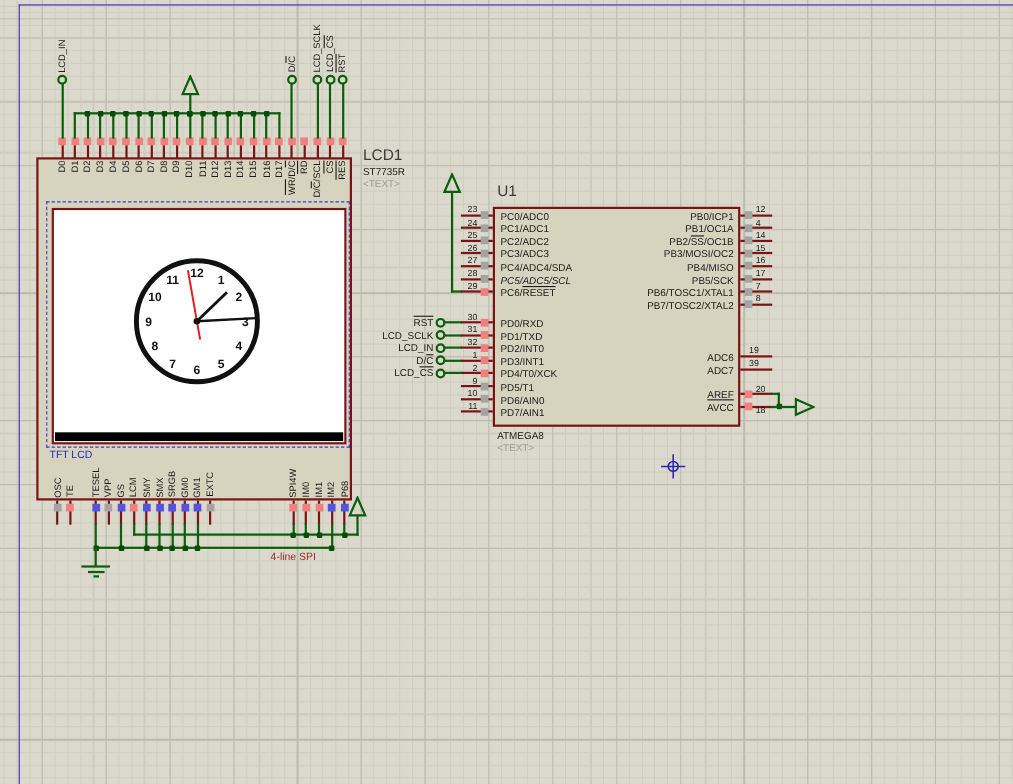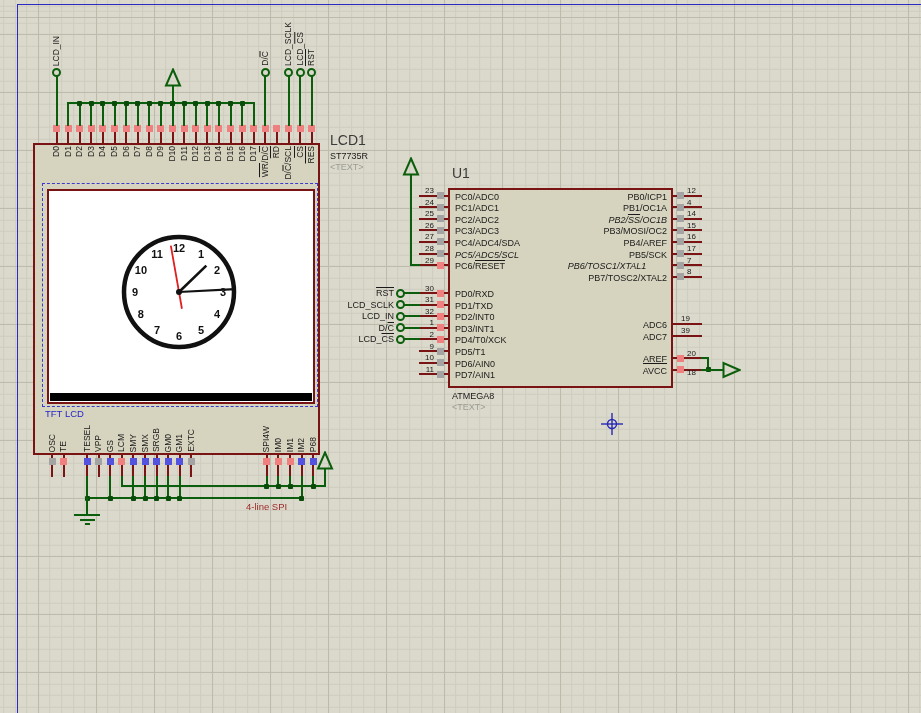--- a/index.html
+++ b/index.html
@@ -330,37 +330,37 @@
     <div class="pnum" style="position: absolute; left: 687px; top: 186px; width: 30px;">12</div>
     <div class="sq f" style="position: absolute; left: 677px; top: 192px;"></div>
     <div class="pname" style="position: absolute; left: 547px; top: 191.5px; width: 120px; text-align: right;"><span>PB0/ICP1</span></div>
     <div class="stub" style="position: absolute; left: 673px; top: 206.1px; width: 29px; height: 2px;"></div>
     <div class="pnum" style="position: absolute; left: 687px; top: 197.6px; width: 30px;">4</div>
     <div class="sq f" style="position: absolute; left: 677px; top: 203.6px;"></div>
     <div class="pname" style="position: absolute; left: 547px; top: 203.1px; width: 120px; text-align: right;"><span>PB1/OC1A</span></div>
     <div class="stub" style="position: absolute; left: 673px; top: 217.7px; width: 29px; height: 2px;"></div>
     <div class="pnum" style="position: absolute; left: 687px; top: 209.2px; width: 30px;">14</div>
     <div class="sq f" style="position: absolute; left: 677px; top: 215.2px;"></div>
-    <div class="pname" style="position: absolute; left: 547px; top: 214.7px; width: 120px; text-align: right; font-style: italic;"><span>PB2/</span><span class="ov">SS</span><span>/OC1B</span></div>
+    <div class="pname" style="position: absolute; left: 547px; top: 214.7px; width: 120px; text-align: right;"><span>PB2/</span><span class="ov">SS</span><span>/OC1B</span></div>
     <div class="stub" style="position: absolute; left: 673px; top: 229.3px; width: 29px; height: 2px;"></div>
     <div class="pnum" style="position: absolute; left: 687px; top: 220.8px; width: 30px;">15</div>
     <div class="sq f" style="position: absolute; left: 677px; top: 226.8px;"></div>
     <div class="pname" style="position: absolute; left: 547px; top: 226.3px; width: 120px; text-align: right;"><span>PB3/MOSI/OC2</span></div>
     <div class="stub" style="position: absolute; left: 673px; top: 240.9px; width: 29px; height: 2px;"></div>
     <div class="pnum" style="position: absolute; left: 687px; top: 232.4px; width: 30px;">16</div>
     <div class="sq f" style="position: absolute; left: 677px; top: 238.4px;"></div>
-    <div class="pname" style="position: absolute; left: 547px; top: 237.9px; width: 120px; text-align: right;"><span>PB4/AREF</span></div>
+    <div class="pname" style="position: absolute; left: 547px; top: 237.9px; width: 120px; text-align: right;"><span>PB4/MISO</span></div>
     <div class="stub" style="position: absolute; left: 673px; top: 252.5px; width: 29px; height: 2px;"></div>
     <div class="pnum" style="position: absolute; left: 687px; top: 244px; width: 30px;">17</div>
     <div class="sq f" style="position: absolute; left: 677px; top: 250px;"></div>
     <div class="pname" style="position: absolute; left: 547px; top: 249.5px; width: 120px; text-align: right;"><span>PB5/SCK</span></div>
     <div class="stub" style="position: absolute; left: 673px; top: 264.1px; width: 29px; height: 2px;"></div>
     <div class="pnum" style="position: absolute; left: 687px; top: 255.6px; width: 30px;">7</div>
     <div class="sq f" style="position: absolute; left: 677px; top: 261.6px;"></div>
-    <div class="pname" style="position: absolute; left: 547px; top: 261.1px; width: 120px; text-align: center; font-style: italic;"><span>PB6/TOSC1/XTAL1</span></div>
+    <div class="pname" style="position: absolute; left: 547px; top: 261.1px; width: 120px; text-align: right;"><span>PB6/TOSC1/XTAL1</span></div>
     <div class="stub" style="position: absolute; left: 673px; top: 275.7px; width: 29px; height: 2px;"></div>
     <div class="pnum" style="position: absolute; left: 687px; top: 267.2px; width: 30px;">8</div>
     <div class="sq f" style="position: absolute; left: 677px; top: 273.2px;"></div>
     <div class="pname" style="position: absolute; left: 547px; top: 272.7px; width: 120px; text-align: right;"><span>PB7/TOSC2/XTAL2</span></div>
     <div class="stub" style="position: absolute; left: 673px; top: 322.9px; width: 29px; height: 2px;"></div>
     <div class="pnum" style="position: absolute; left: 681px; top: 314.4px; width: 30px;">19</div>
     <div class="pname" style="position: absolute; left: 547px; top: 319.9px; width: 120px; text-align: right;"><span>ADC6</span></div>
     <div class="stub" style="position: absolute; left: 673px; top: 334.5px; width: 29px; height: 2px;"></div>
     <div class="pnum" style="position: absolute; left: 681px; top: 326px; width: 30px;">39</div>
     <div class="pname" style="position: absolute; left: 547px; top: 331.5px; width: 120px; text-align: right;"><span>ADC7</span></div>

